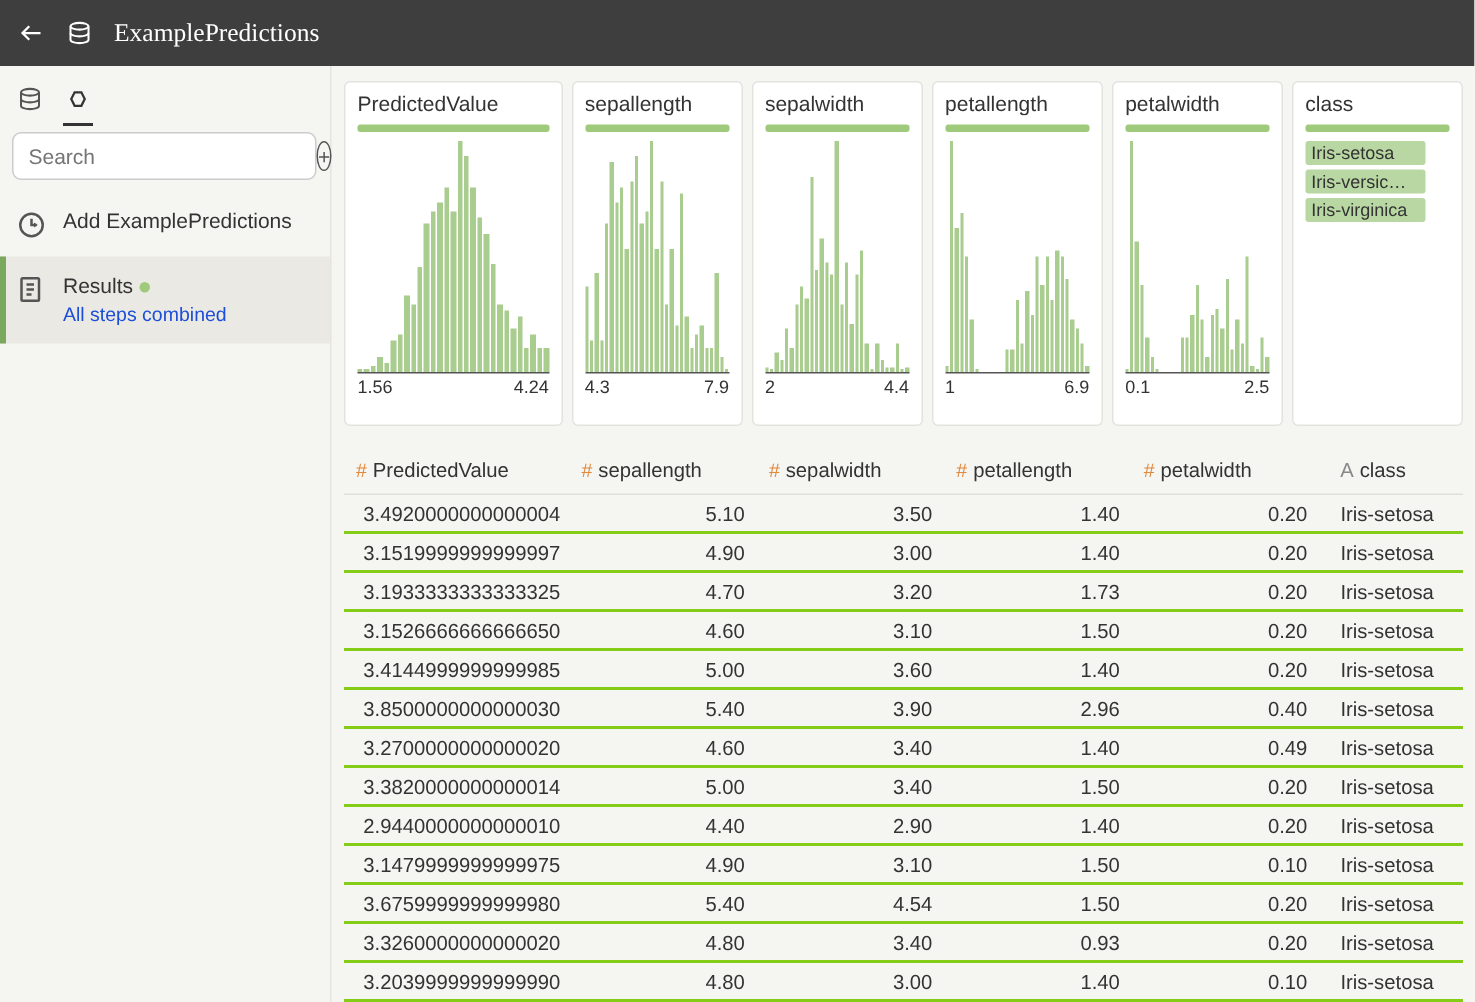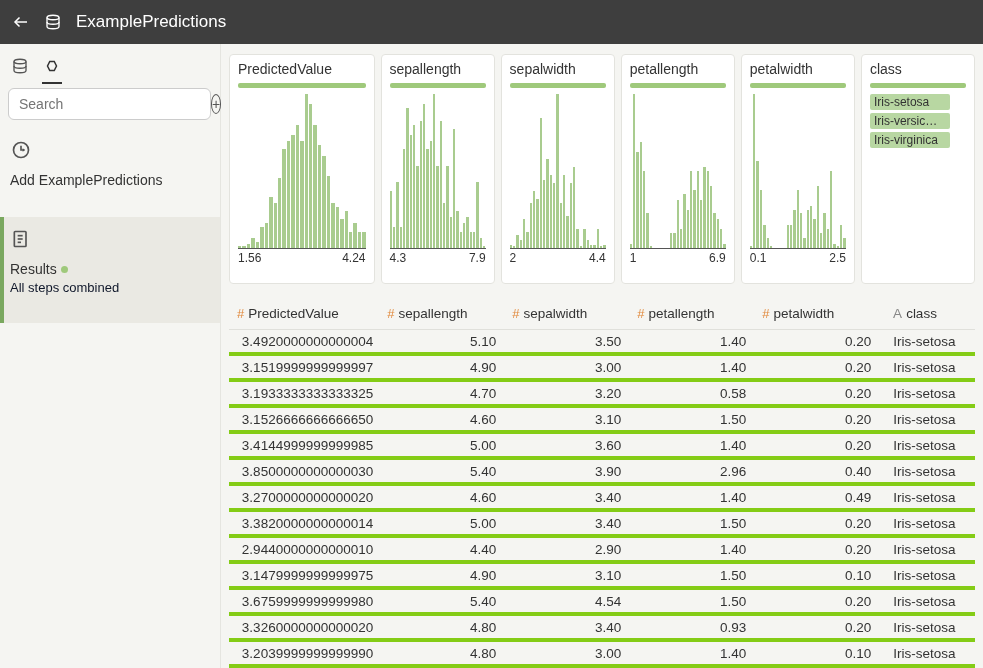--- a/index.html
+++ b/index.html
@@ -1,57 +1,57 @@
 <!DOCTYPE html>
 <html><head>
 <meta charset="utf-8">
 <style>
   * { box-sizing: border-box; margin: 0; padding: 0; }
   body { font-family: -apple-system, "Segoe UI", sans-serif; font-size: 14px; color: #333; background: #f5f5f2; width: 983px; height: 668px; overflow: hidden; }
   
   .header { height: 44px; background: #3e3e3e; color: #fff; display: flex; align-items: center; padding: 0 12px; gap: 14px; }
-  .header .title { font-size: 17px; font-weight: 400; }
+  .header .title { font-size: 17px; font-weight: 400; font-family: Liberation Serif, serif; }
   
   .body { display: flex; height: calc(668px - 44px); }
   
   .sidebar { width: 221px; background: #f5f5f2; border-right: 1px solid #e5e5e0; display: flex; flex-direction: column; }
   .side-icons { display: flex; gap: 4px; padding: 8px 6px 0 6px; }
   .side-icon-btn { width: 28px; height: 28px; display:flex;align-items:center;justify-content:center; border-radius:4px; cursor:pointer; position:relative;}
   .side-icon-btn.active::after { content:""; position:absolute; bottom:-4px; left:4px; right:4px; height:2px; background:#333; }
   .search-row { display:flex; align-items:center; gap:0; padding: 8px 8px; }
   .search-input { flex:1; height:32px; border:1px solid #ccc; border-radius:6px; padding:0 10px; font-size:14px; background:#fff; }
   .add-circle { width:20px; height:20px; border:1.5px solid #555; border-radius:50%; display:flex;align-items:center;justify-content:center; font-size:14px; cursor:pointer; color:#555;}
   
-  .step-item { display:flex; gap:10px; padding:10px 8px 26px 10px; cursor:pointer;flex-direction:column; }
+  .step-item { display:flex; gap:10px; padding:10px 8px 10px 10px; cursor:pointer; }
   .step-item.selected { background:#eae9e3; border-left:4px solid #7aa85f; padding-left:6px; }
   .step-icon { width:22px; height:22px; display:flex;align-items:center;justify-content:center; color:#555; flex-shrink:0; margin-top:1px;}
   .step-text { display:flex; flex-direction:column; line-height:1.4; }
   .step-title { font-size:14px; color:#333; }
-  .step-sub { font-size:13px; color:#0f172a; }
+  .step-sub { font-size:13px; color:#1d4ed8; }
   .dot { width:7px;height:7px;border-radius:50%;background:#9fc97b;display:inline-block;margin-left:4px;vertical-align:middle;}
   
   .main { flex:1; overflow:auto; padding:10px 8px; }
   .cards { display:flex; gap:6px; }
   .card { width:122px; background:#fff; border:1px solid #e3e3de; border-radius:4px; padding:6px 8px 4px 8px; height:230px; position:relative; }
   .card.wide { width:156px; }
   .card-title { font-size:14px; color:#333; margin-bottom:6px; white-space:nowrap; overflow:hidden; text-overflow:ellipsis;}
   .card-bar { height:5px; background:#9fc97b; border-radius:2px; margin-bottom:6px; }
   .hist { height:155px; display:flex; align-items:flex-end; gap:1px; border-bottom:1px solid #555; }
   .hist .bar { flex:1; background:#a9cc8f; }
   .axis { display:flex; justify-content:space-between; font-size:12px; color:#333; margin-top:2px; }
   .cat-list { display:flex; flex-direction:column; gap:3px; }
   .cat-chip { font-size:12px; background:#b8d7a2; padding:1px 4px; border-radius:2px; white-space:nowrap; overflow:hidden; text-overflow:ellipsis; max-width:80px; }
   
   .table { margin-top:14px; width:100%; }
   .thead { display:flex; gap:6px; padding:8px 0; border-bottom:1px solid #e0e0db; }
   .th { font-size:13.5px; color:#333; display:flex; align-items:center; gap:4px; }
   .th .type { color:#e1893c; font-size:13px; }
   .th .typeA { color:#888; }
   .col0 { width:156px; padding-left:8px;} .col1{width:122px;} .col2{width:122px;} .col3{width:122px;} .col4{width:122px;} .col5{width:90px;padding-left:6px;}
-  .trow { display:flex; gap:6px; height:26px; align-items:center; border-bottom:4px solid #84cc16; font-size:13.5px; color:#333; }
+  .trow { display:flex; gap:6px; height:26px; align-items:center; border-bottom:2px solid #84cc16; font-size:13.5px; color:#333; }
   .trow .cell.num { text-align:right; }
   .cell.col0{padding-left:8px; padding-right:8px;} 
   .cell.col1,.cell.col2,.cell.col3,.cell.col4{padding-right:10px;}
   
   svg { display:block; }
 </style>
 </head>
 <body>
 
 <div class="header">
@@ -369,21 +369,21 @@
             <div class="cell col1 num">4.90</div>
             <div class="cell col2 num">3.00</div>
             <div class="cell col3 num">1.40</div>
             <div class="cell col4 num">0.20</div>
             <div class="cell col5">Iris-setosa</div>
           </div>
           <div class="trow">
             <div class="cell col0 num">3.1933333333333325</div>
             <div class="cell col1 num">4.70</div>
             <div class="cell col2 num">3.20</div>
-            <div class="cell col3 num">0.58</div>
+            <div class="cell col3 num">1.73</div>
             <div class="cell col4 num">0.20</div>
             <div class="cell col5">Iris-setosa</div>
           </div>
           <div class="trow">
             <div class="cell col0 num">3.1526666666666650</div>
             <div class="cell col1 num">4.60</div>
             <div class="cell col2 num">3.10</div>
             <div class="cell col3 num">1.50</div>
             <div class="cell col4 num">0.20</div>
             <div class="cell col5">Iris-setosa</div>

